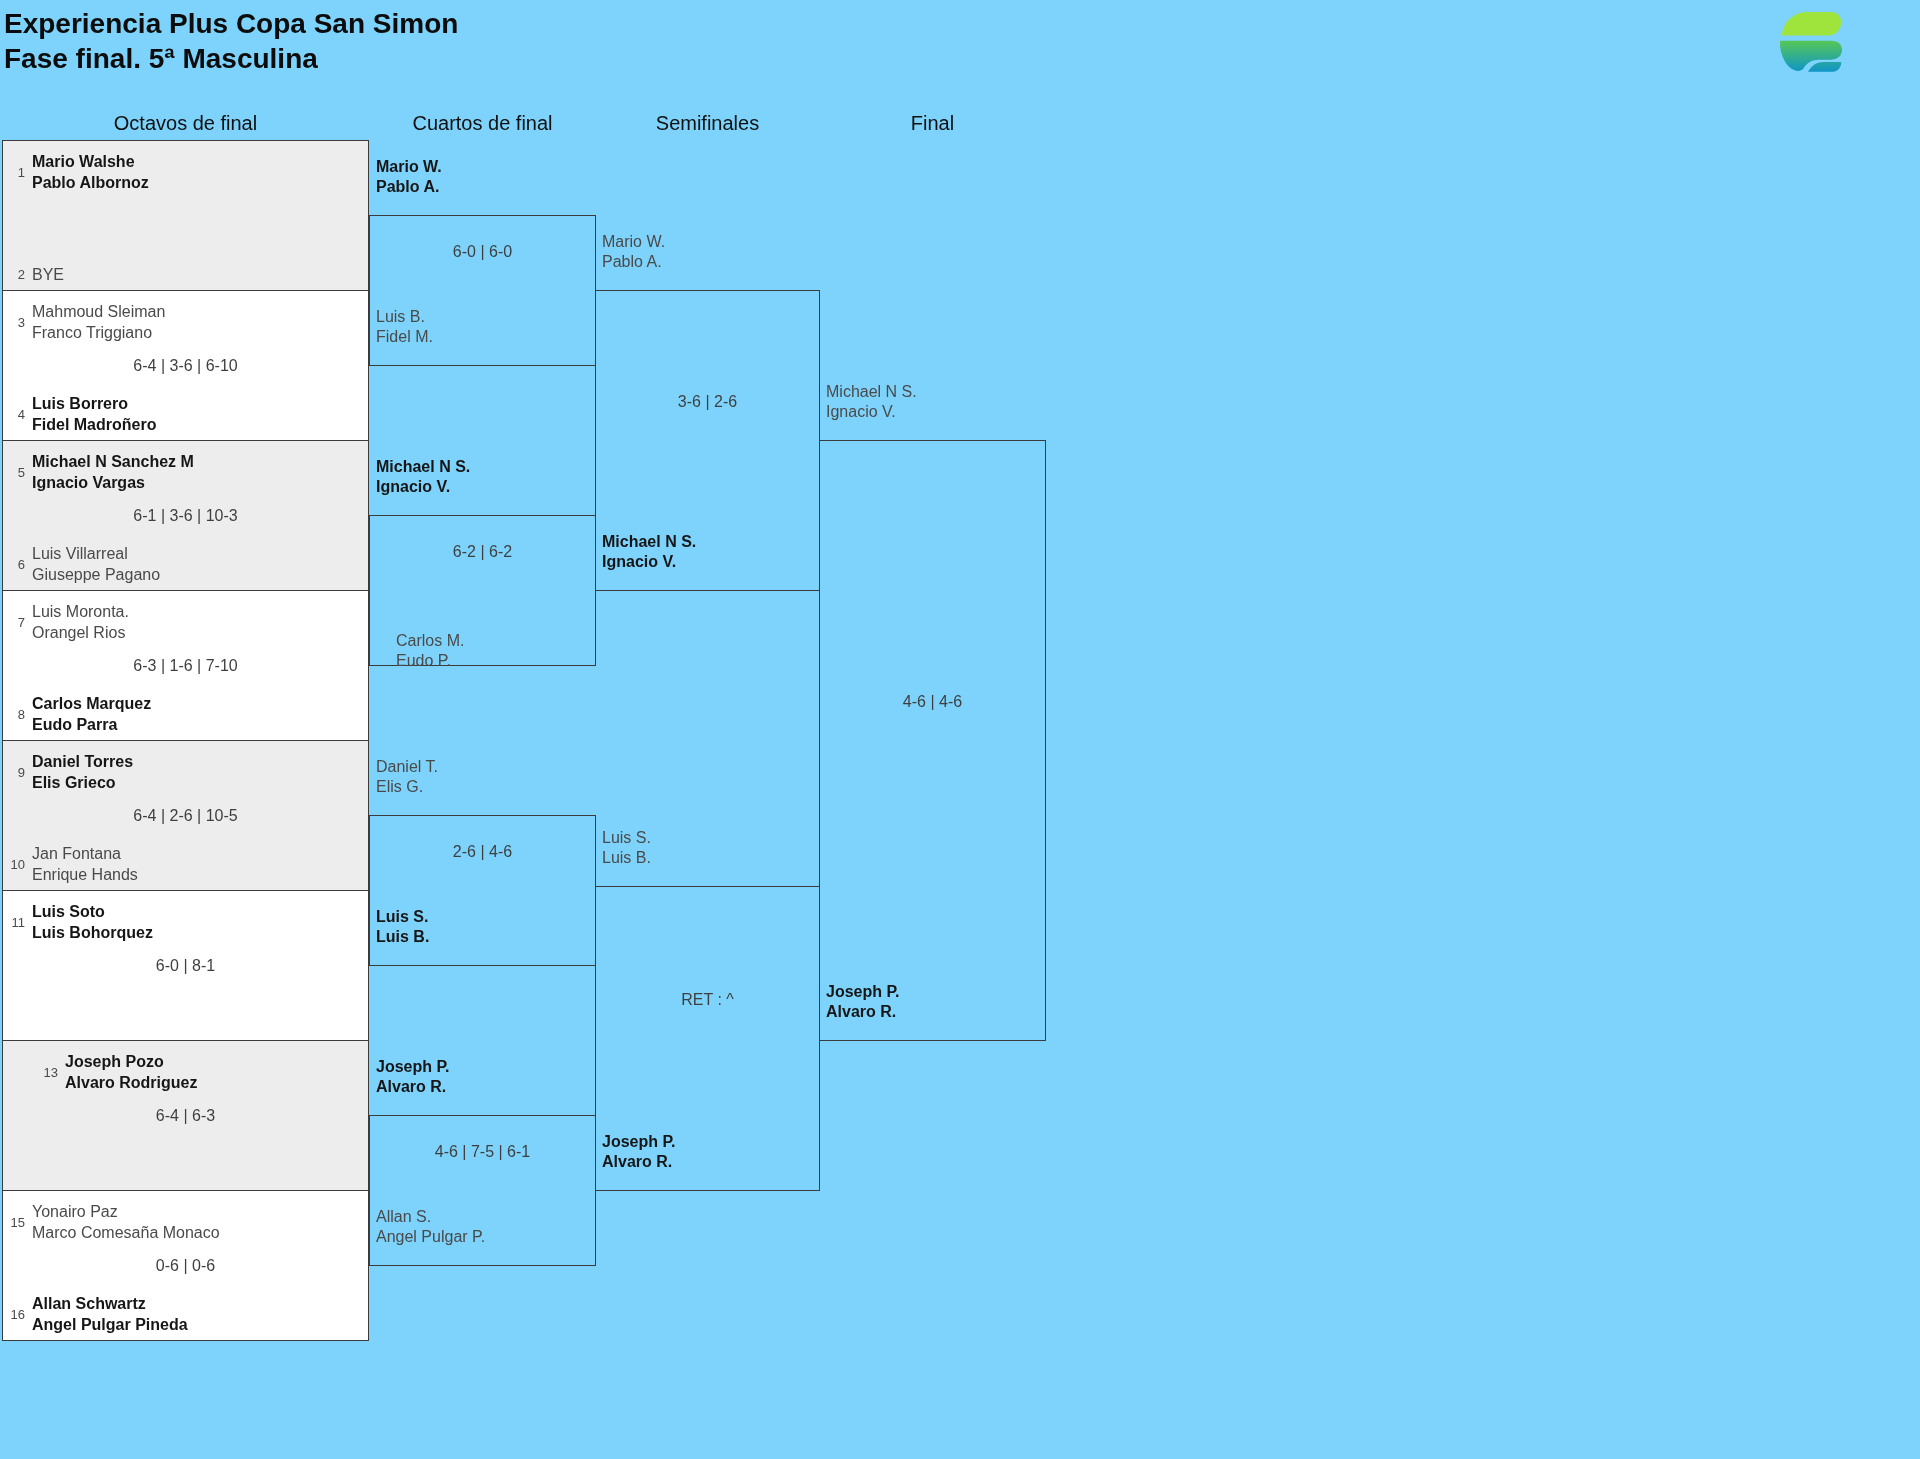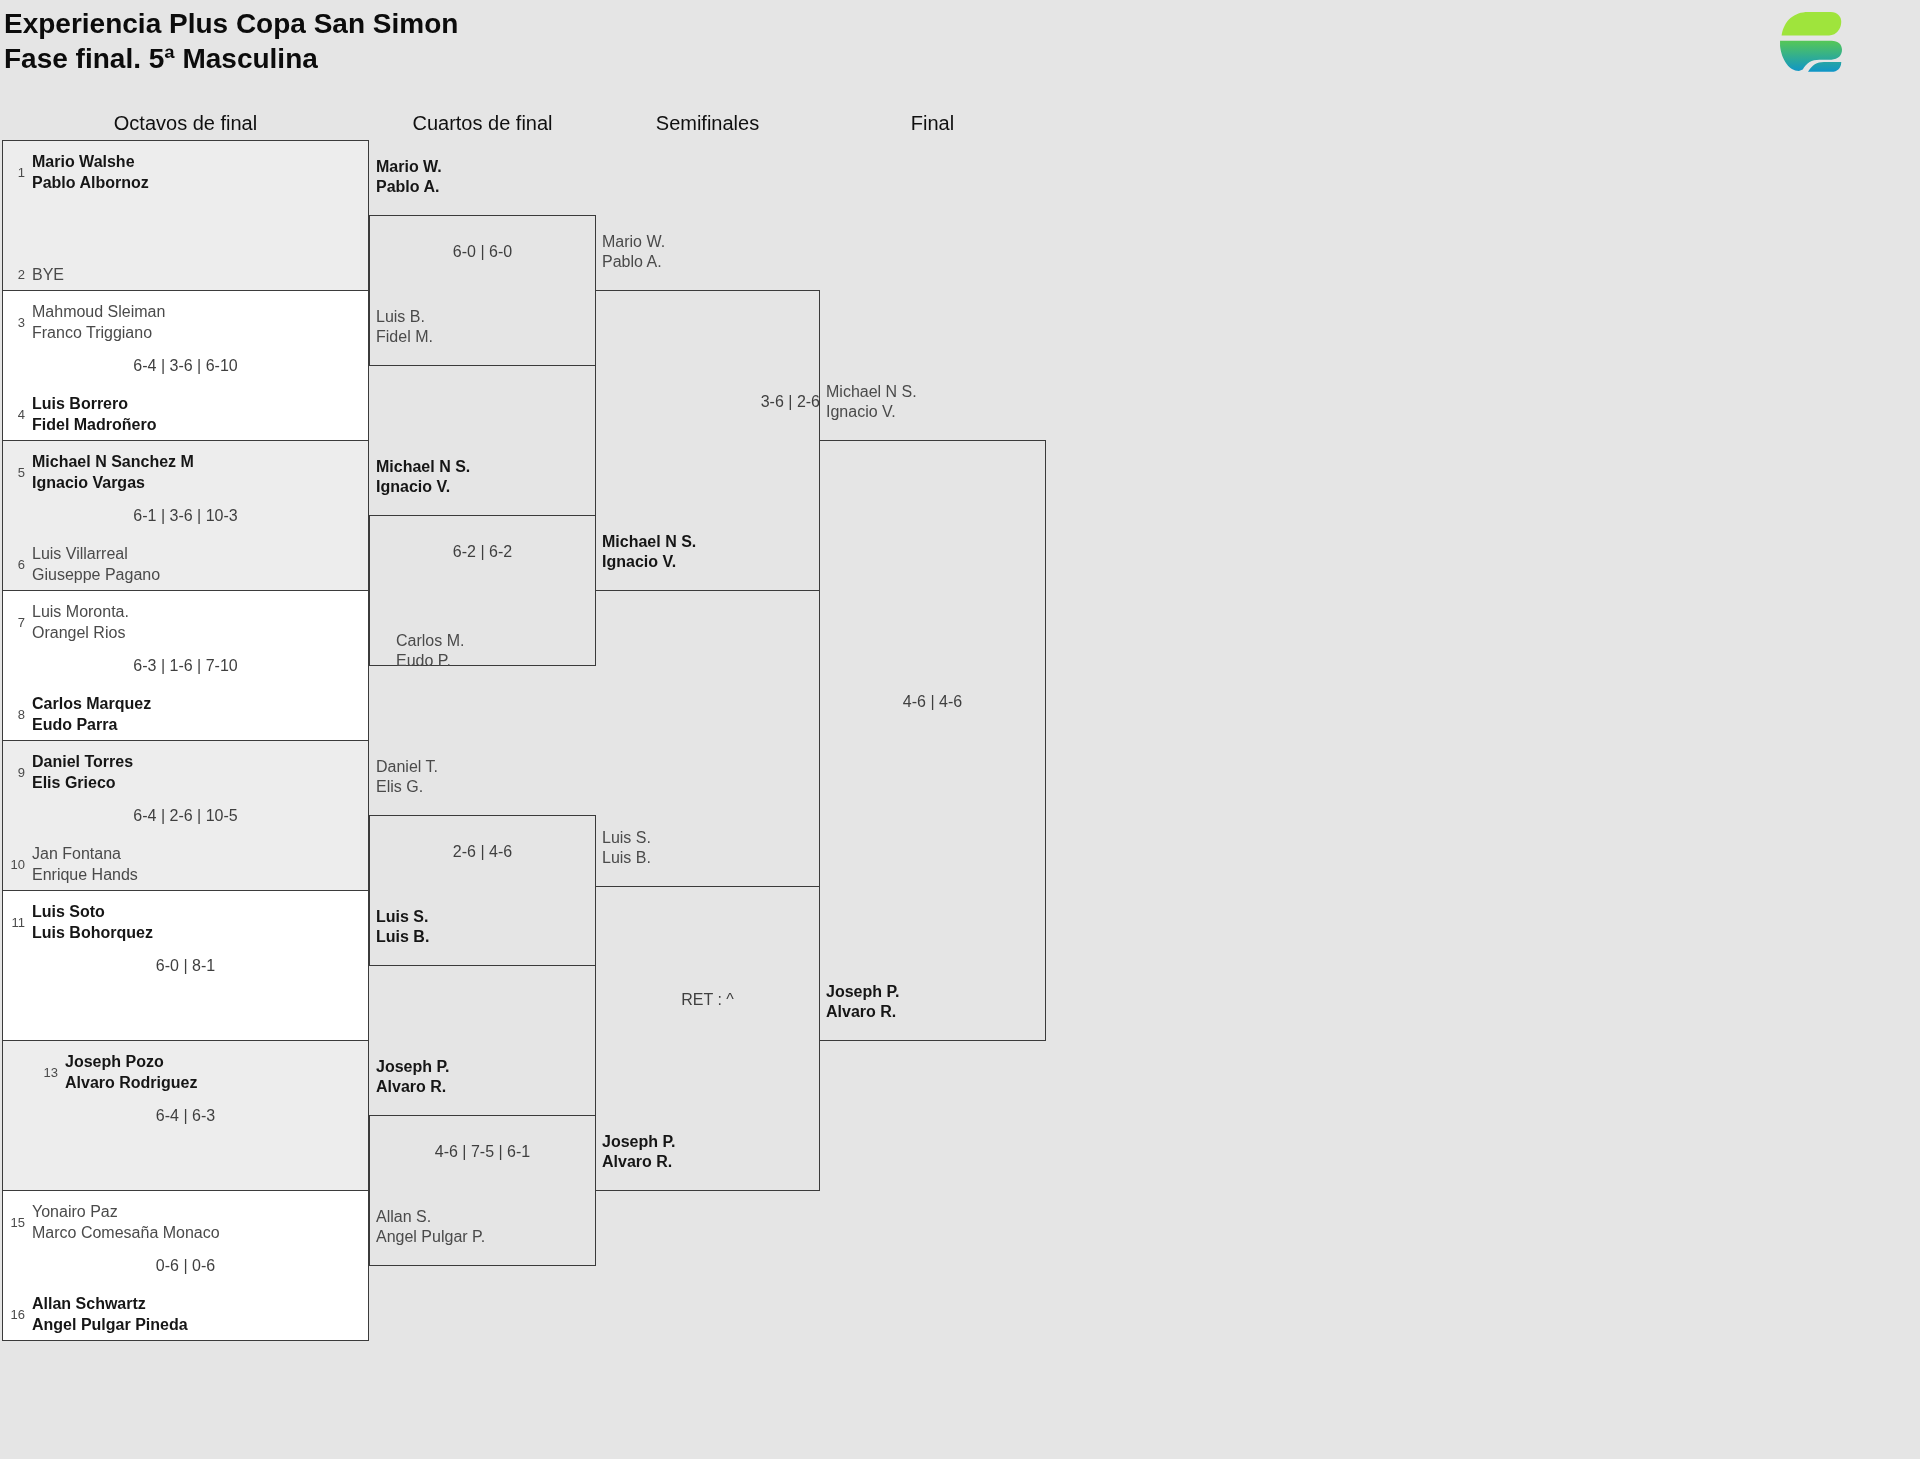--- a/index.html
+++ b/index.html
@@ -1,16 +1,16 @@
 <!DOCTYPE html>
 <html><head>
 <meta charset="utf-8">
 <style>
   html,body{margin:0;padding:0;background:#fff;}
-  #page{position:relative;width:1920px;height:1459px;background:#e5e5e5;overflow:hidden;
+  #page{position:relative;width:1920px;height:1459px;background:#7dd3fc;overflow:hidden;
         font-family:"Liberation Sans", sans-serif;color:#222;}
   .title{position:absolute;left:4px;top:6px;font-size:28px;line-height:35px;font-weight:700;color:#0c0c0c;}
   .colhead{position:absolute;top:110px;height:26px;text-align:center;font-size:20px;line-height:26px;
            font-weight:500;color:#101010;}
   .box{position:absolute;left:2px;width:367px;height:151px;border:1px solid #3b3b3b;
        box-sizing:border-box;background:#fff;}
   .box.shade{background:#ededed;}
   .slot{position:absolute;left:0;right:10px;display:flex;align-items:center;}
   .seed{width:22px;text-align:right;font-size:13px;color:#4a4a4a;flex:none;}
   .names{margin-left:7px;font-size:16px;line-height:21px;color:#4a4a4a;}
@@ -219,21 +219,21 @@
   <div class="flabel" style="left:376px;top:1207px;">
     <div>Allan S.</div>
     <div>Angel Pulgar P.</div>
   </div>
 
   <div class="rect" style="left:595px;top:290px;width:225px;height:301px;"></div>
   <div class="flabel" style="left:602px;top:232px;">
     <div>Mario W.</div>
     <div>Pablo A.</div>
   </div>
-  <div class="score" style="left:595px;top:391px;width:225px;text-align:right;">3-6 | 2-6</div>
+  <div class="score" style="left:595px;top:391px;width:225px;">3-6 | 2-6</div>
   <div class="flabel w" style="left:602px;top:532px;">
     <div>Michael N S.</div>
     <div>Ignacio V.</div>
   </div>
 
   <div class="rect" style="left:595px;top:886px;width:225px;height:305px;"></div>
   <div class="flabel" style="left:602px;top:828px;">
     <div>Luis S.</div>
     <div>Luis B.</div>
   </div>

